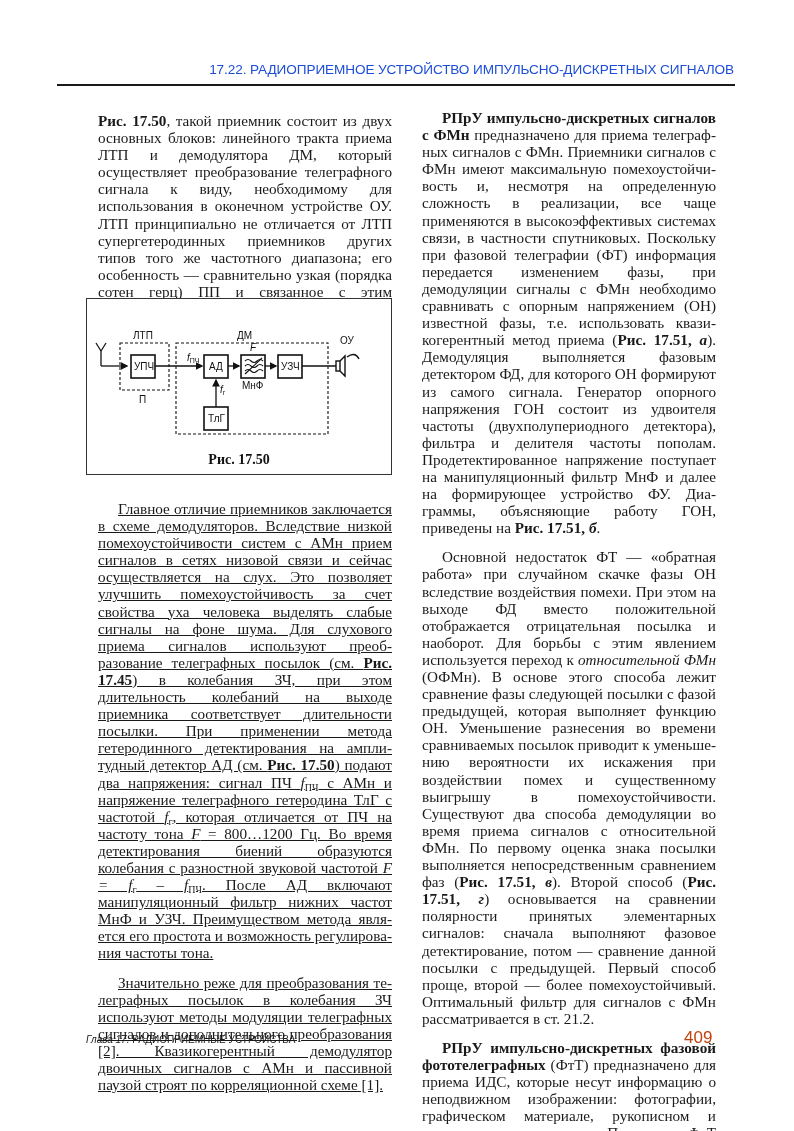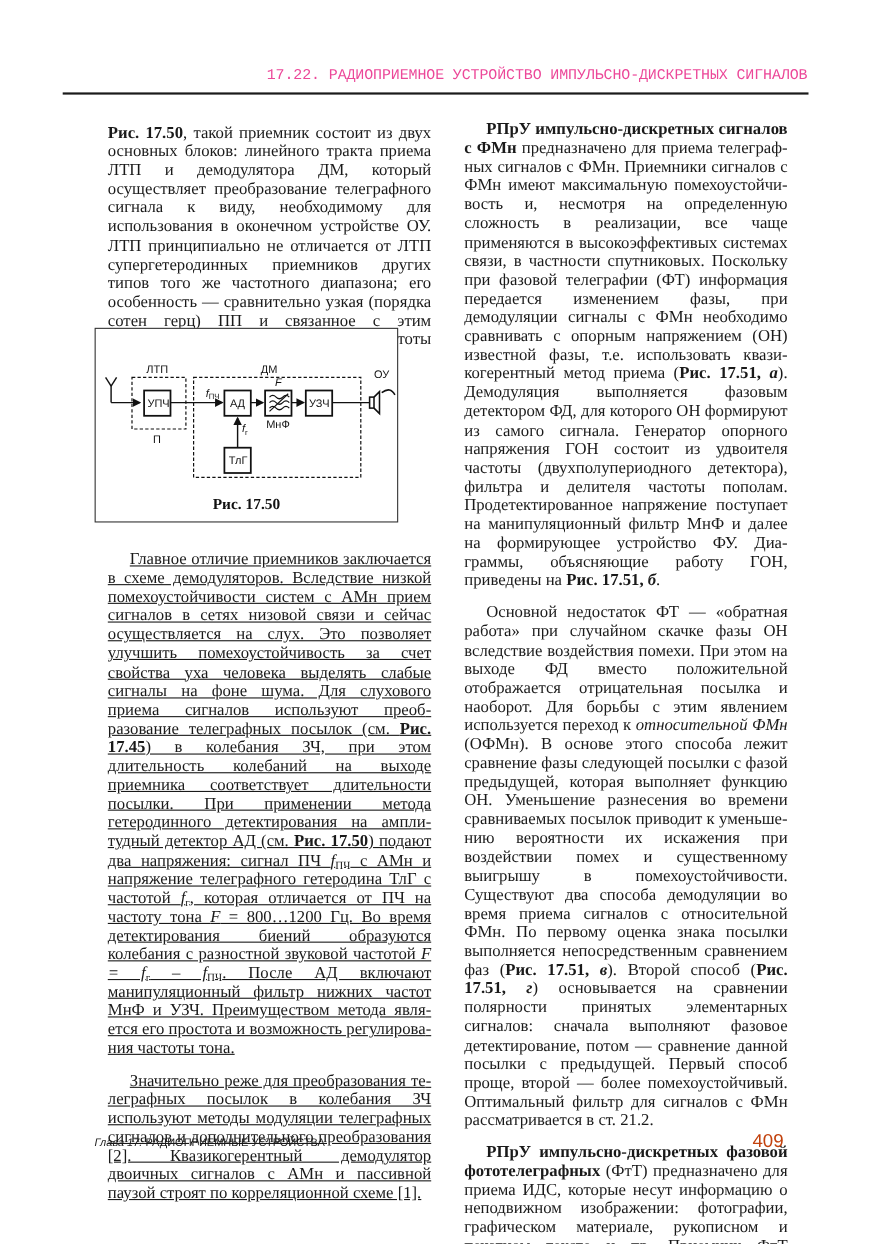--- a/index.html
+++ b/index.html
@@ -1,37 +1,37 @@
 <!DOCTYPE html>
 <html><head>
 <meta charset="utf-8">
 <style>
   html, body { margin:0; padding:0; background:#ffffff; }
   body { width:794px; height:1131px; position:relative; overflow:hidden; color:#111; }
   .header {
     position:absolute; left:58px; top:62px; width:676px; height:22px;
-    text-align:right; font-family:Liberation Mono, monospace; font-size:13.6px;
-    letter-spacing:-0.1px; color:#ec4899;
+    text-align:right; font-family:Liberation Sans, sans-serif; font-size:13.6px;
+    letter-spacing:-0.1px; color:#1d4ed8;
   }
   .header-rule { position:absolute; left:57px; top:84px; width:678px; height:2px; background:#1a1a1a; }
   .col {
     position:absolute; top:100px; width:318px;
     font-family:"Liberation Serif", serif; font-size:15.2px; line-height:17.1px;
     text-align:justify; color:#1a1a1a;
   }
   .col.left { left:86px; }
   .col.right { left:410px; top:97px; }
   .col p { margin:12px; hyphens:manual; }
   .col p.indent { text-indent:20px; }
   .col p.gap { margin-top:9px; }
   b { font-weight:bold; }
   i { font-style:italic; }
   sub { font-size:10px; vertical-align:-3px; line-height:0; }
   .figure {
-    position:absolute; left:86px; top:298px; width:276px; height:177px;
+    position:absolute; left:86px; top:298px; width:306px; height:177px;
     border:1px solid #333; box-sizing:border-box; background:#fff;
   }
   .figure svg { position:absolute; left:0; top:0; }
   .fig-caption {
     position:absolute; left:0; width:100%; top:153px; text-align:center;
     font-family:"Liberation Serif", serif; font-weight:bold; font-size:14px;
   }
   .dlabel { font-family:"Liberation Sans", sans-serif; font-size:10px; fill:#111; }
   .footer-left {
     position:absolute; left:86px; top:1034px; font-family:"Liberation Sans", sans-serif;

